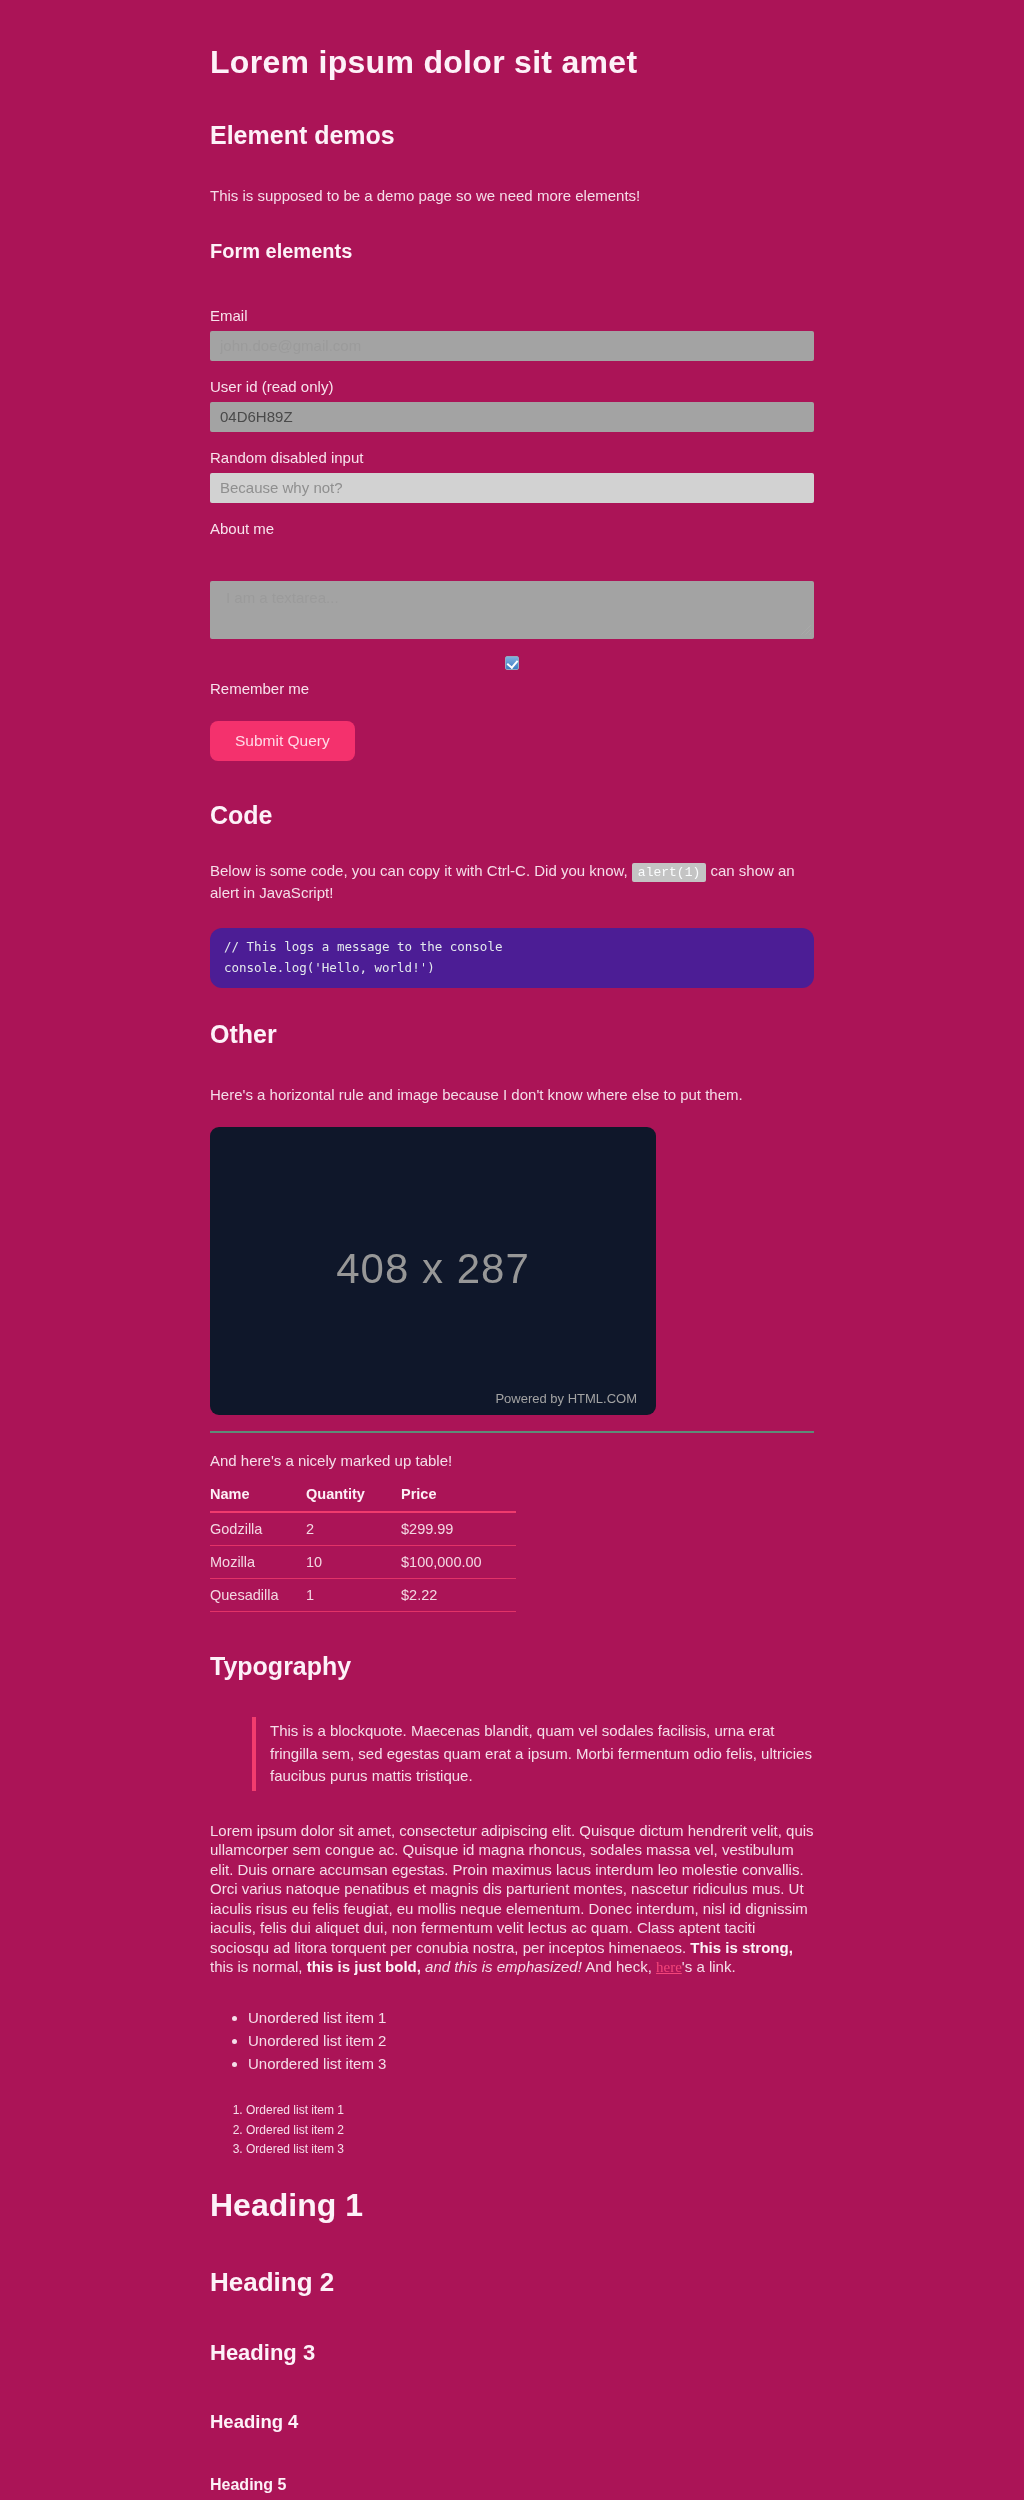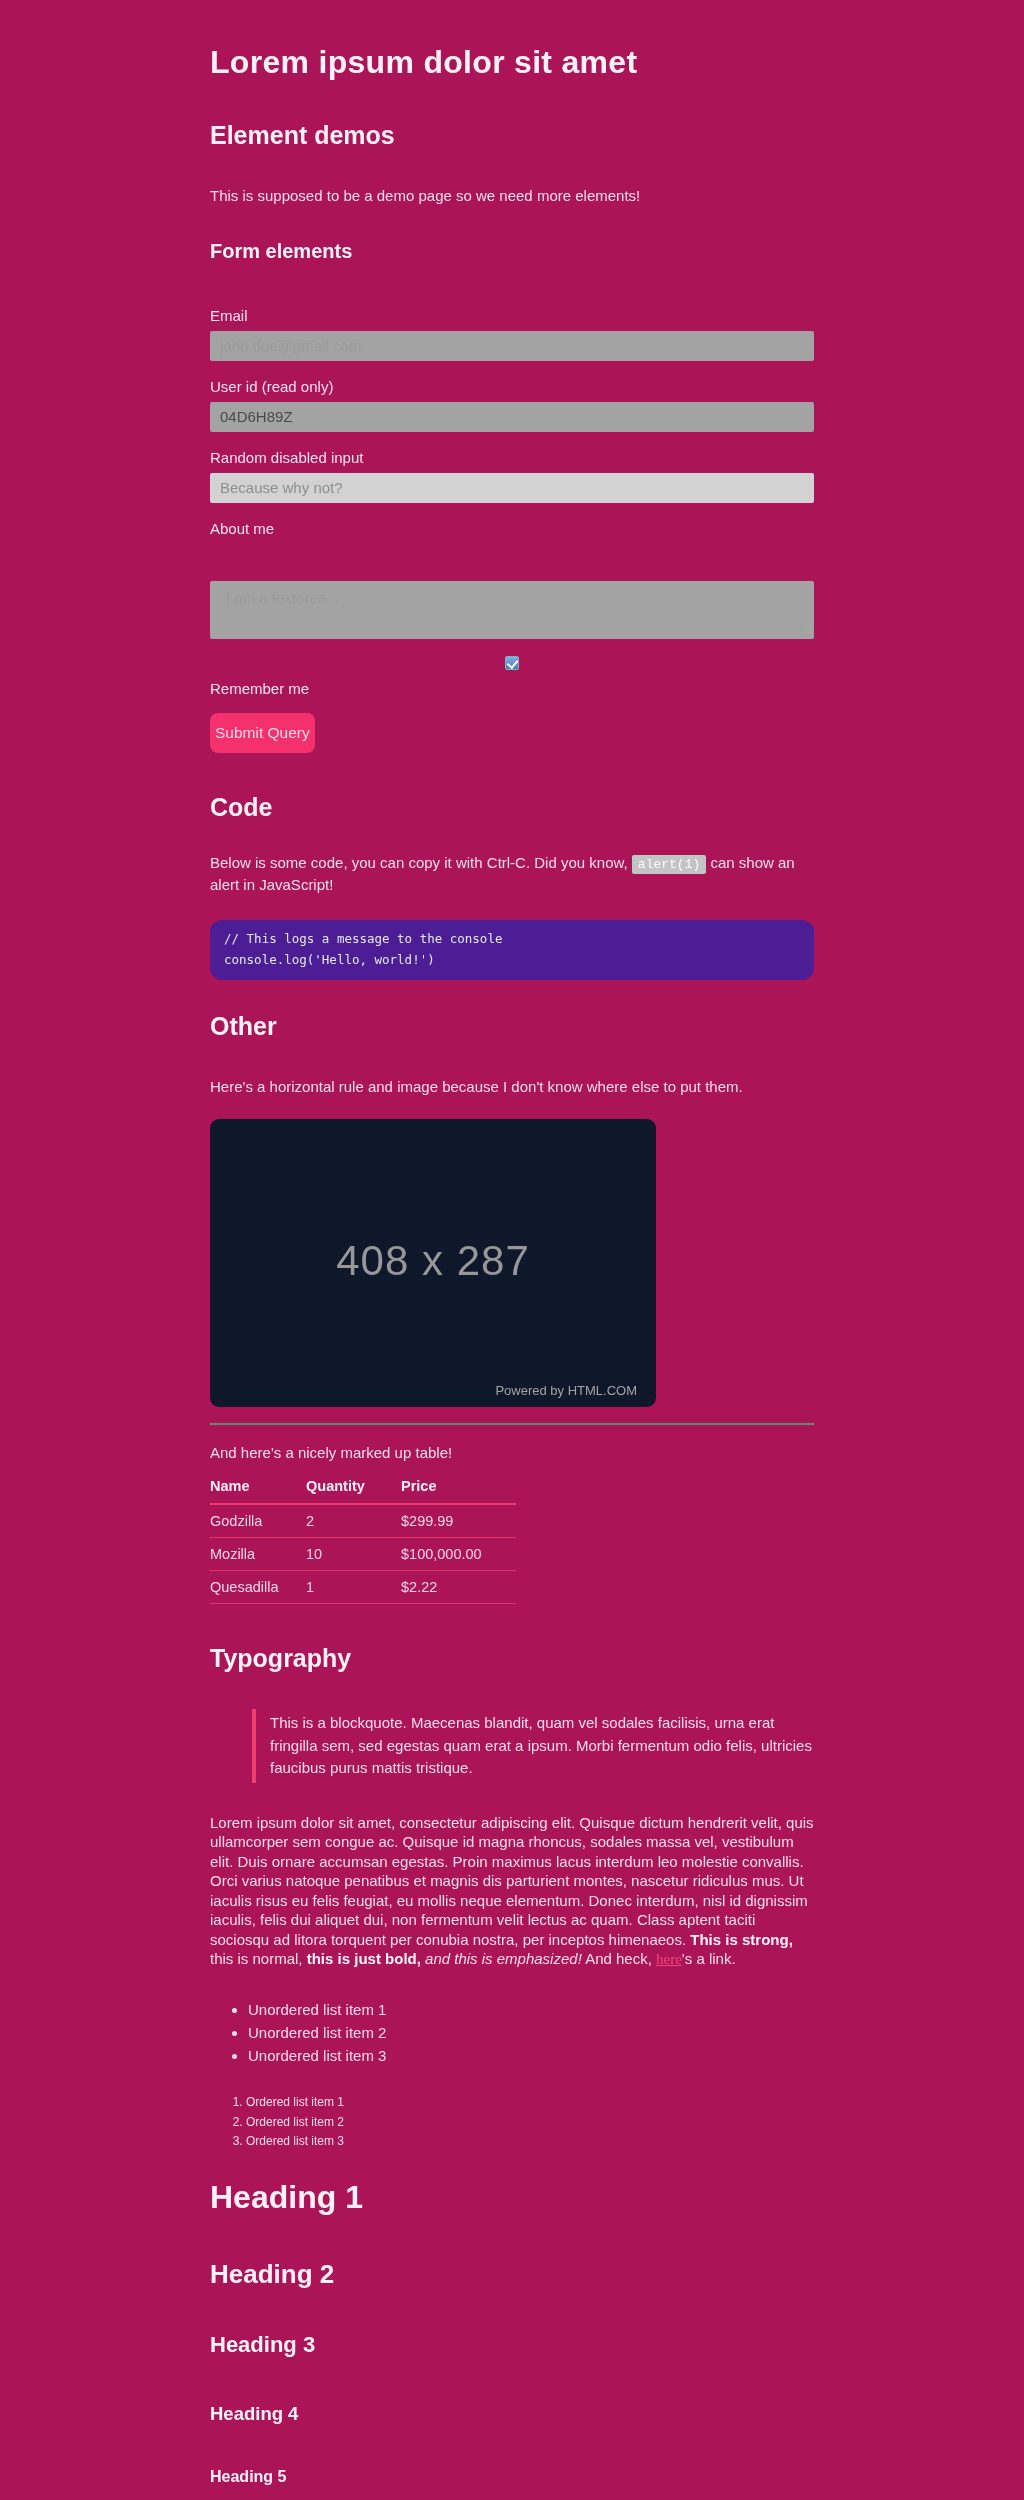--- a/index.html
+++ b/index.html
@@ -43,23 +43,23 @@
     display:inline-block; width:14px; height:14px; border-radius:2px;
     background:linear-gradient(180deg,#7fb0e0 0%,#3d7cc4 100%);
     border:1px solid #93a9bd; position:relative; cursor:pointer;
   }
   .checkbox::after {
     content:""; position:absolute; left:3px; top:1px; width:5px; height:8px;
     border:solid #ffffff; border-width:0 2px 2px 0; transform:rotate(40deg);
   }
   .remember-label { margin-top:6px; margin-bottom:0; }
   .submit-btn {
-    display:inline-block; margin-top:16px; border:none; cursor:pointer;
+    display:inline-block; margin-top:24px; border:none; cursor:pointer;
     background:#f4316d; color:#ffd9e6; font-family:"Liberation Sans", sans-serif;
-    font-size:15.5px; padding:11px 5px; border-radius:8px;
+    font-size:15.5px; padding:11px 25px; border-radius:8px;
   }
 
   
   .code-intro { margin-top:30px; line-height:1.45; }
   code.inline {
     font-family:"Liberation Mono", monospace; font-size:13px;
     background:#c4c4c4; color:#fafcfd; padding:2px 6px; border-radius:2px;
   }
   pre {
     margin:24px 0 0; background:#4c1d95; color:#e3eaed; border-radius:12px;

